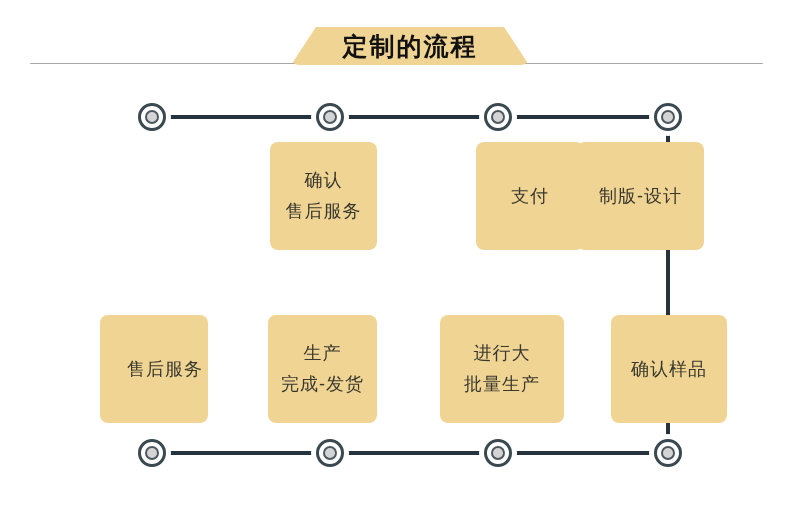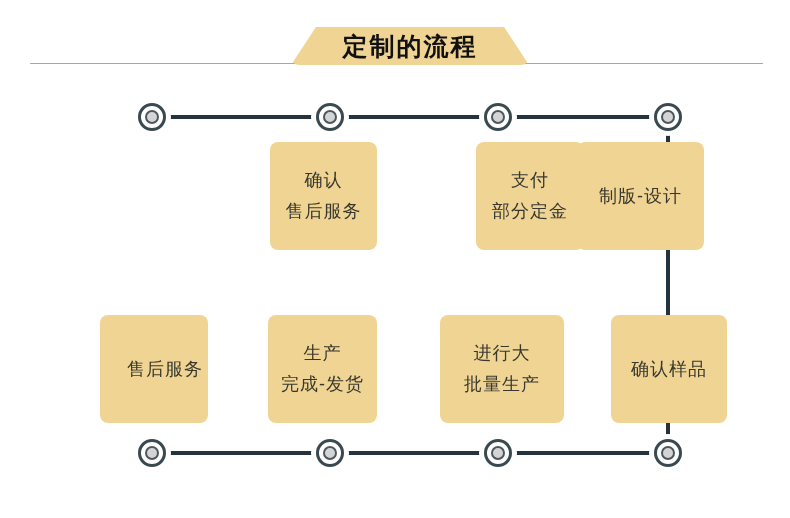--- a/index.html
+++ b/index.html
@@ -107,21 +107,20 @@
   <div class="rail rail-top"></div>
   <div class="rail rail-bottom"></div>
   <div class="rail rail-right"></div>
 
   <div class="step-box" style="left:270px; top:142px; width:107px;">
     <span>确认</span>
     <span>售后服务</span>
   </div>
   <div class="step-box" style="left:440px; top:142px; width:108px;margin-left:36px;">
     <span>支付</span>
-    <span>部分定金</span>
   </div>
   <div class="step-box" style="left:577px; top:142px; width:127px;">
     <span>制版-设计</span>
   </div>
 
   <div class="step-box" style="left:100px; top:315px; width:108px;padding-left:22px;">
     <span>售后服务</span>
   </div>
   <div class="step-box" style="left:268px; top:315px; width:109px;">
     <span>生产</span>

